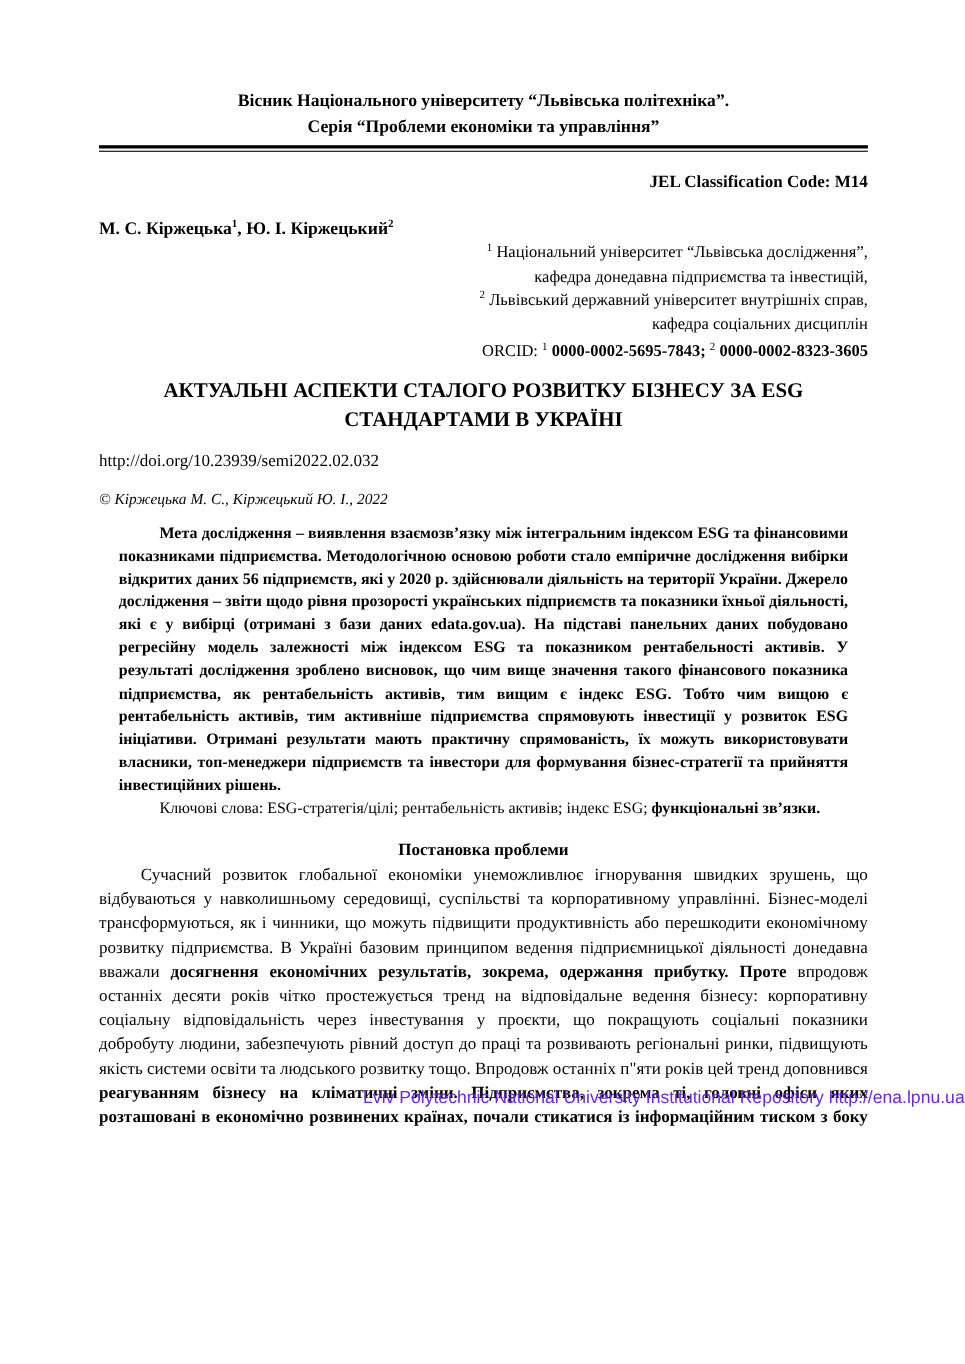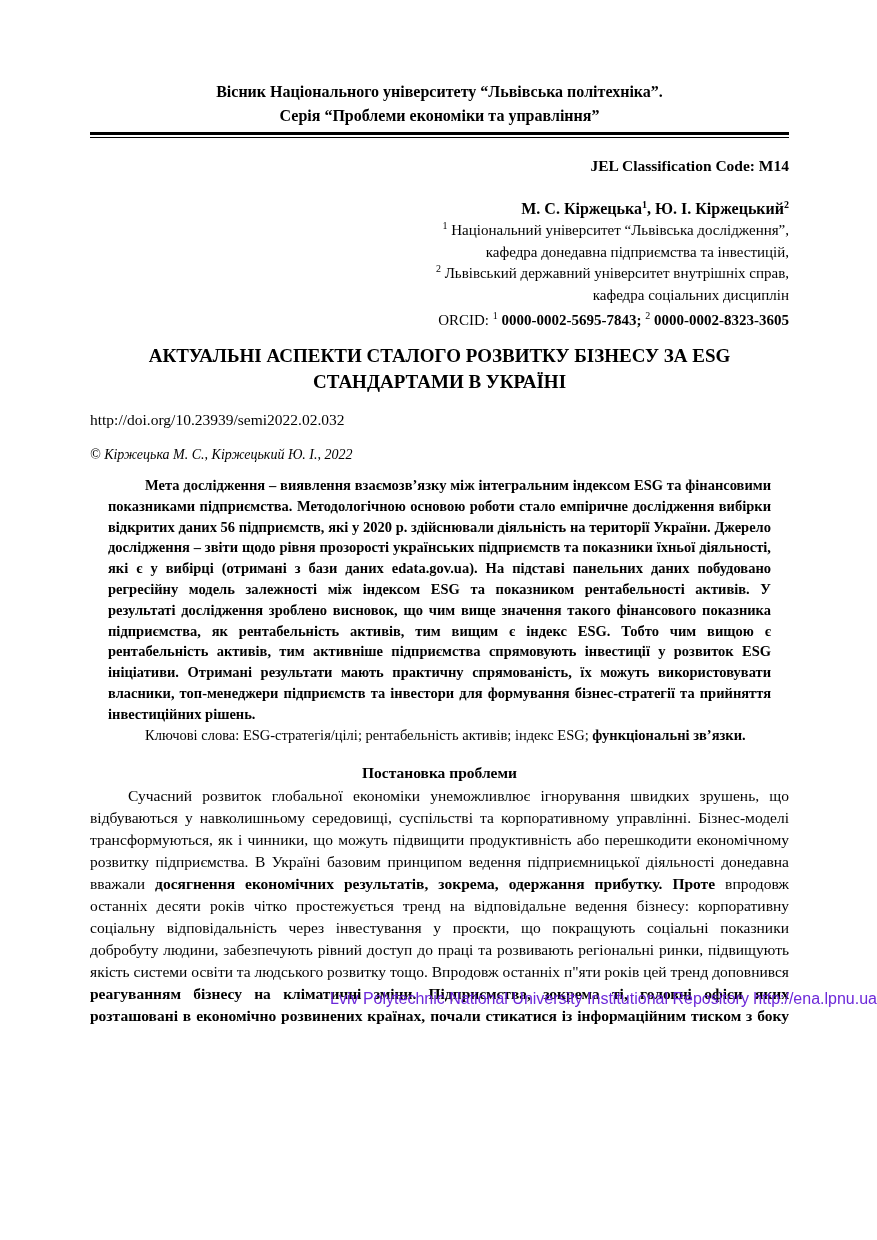--- a/index.html
+++ b/index.html
@@ -13,21 +13,21 @@
     font-family: "Liberation Serif", "DejaVu Serif", serif;
     box-sizing: border-box;
     padding: 80px 88px 16px 90px;
     overflow: hidden;
     border-radius: 26px;
   }
   .journal-header { text-align: center; font-weight: bold; font-size: 16px; line-height: 24px; }
   .double-rule { margin-top: 4px; height: 2px; border-top: 3px solid #000; border-bottom: 1px solid #000; }
   .volume { margin-top: 3px; font-weight: bold; font-size: 16px; line-height: 20px; }
   .classification { margin-top: 18px; text-align: right; font-weight: bold; font-size: 15.5px; line-height: 20px; }
-  .authors-line { margin-top: 22px; text-align: right; font-weight: bold; font-size: 16px; line-height: 21px; }
+  .authors-line { margin-top: 22px; font-weight: bold; font-size: 16px; line-height: 21px; }
   .affiliations { margin-top: 1px; text-align: right; font-size: 15px; line-height: 21.5px; }
   .orcid-line { margin-top: 4px; text-align: right; font-size: 15px; line-height: 21px; }
   .orcid-id { font-weight: bold; }
   sup.fn { font-size: 10px; line-height: 0; vertical-align: super; }
   .article-title {
     margin: 12px auto 0;
     max-width: 640px;
     text-align: center;
     font-weight: bold;
     font-size: 19px;

